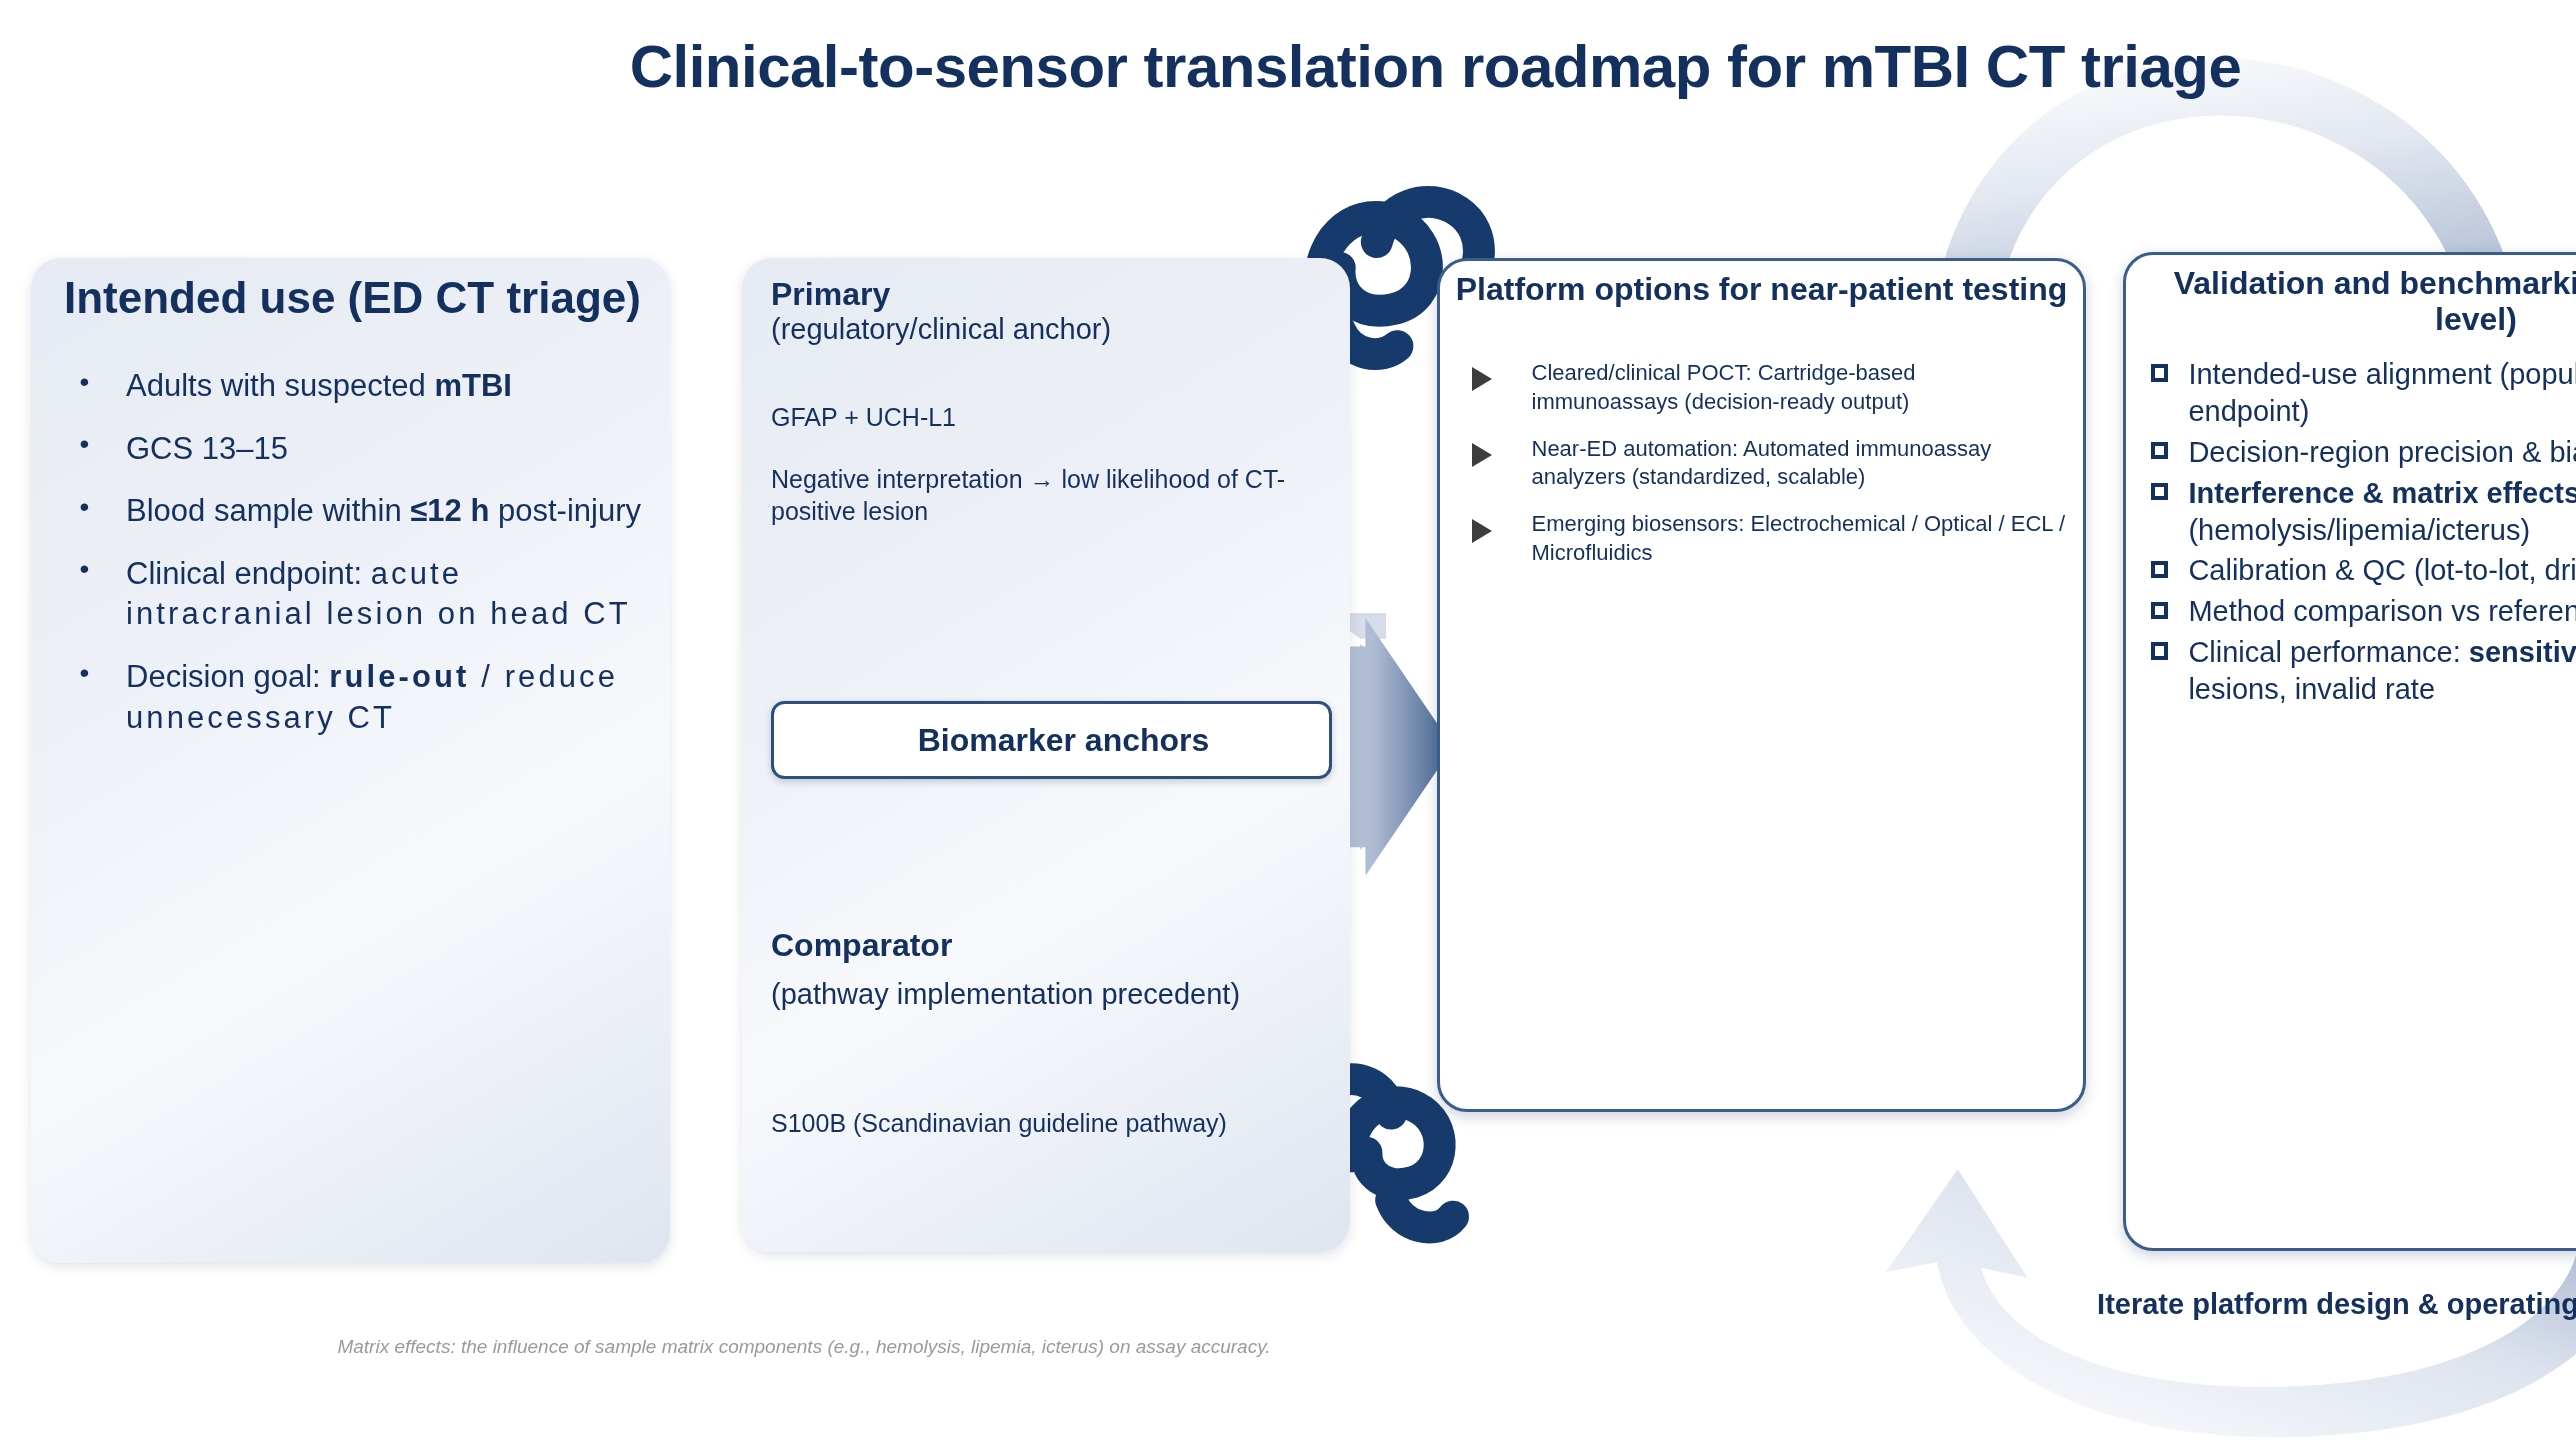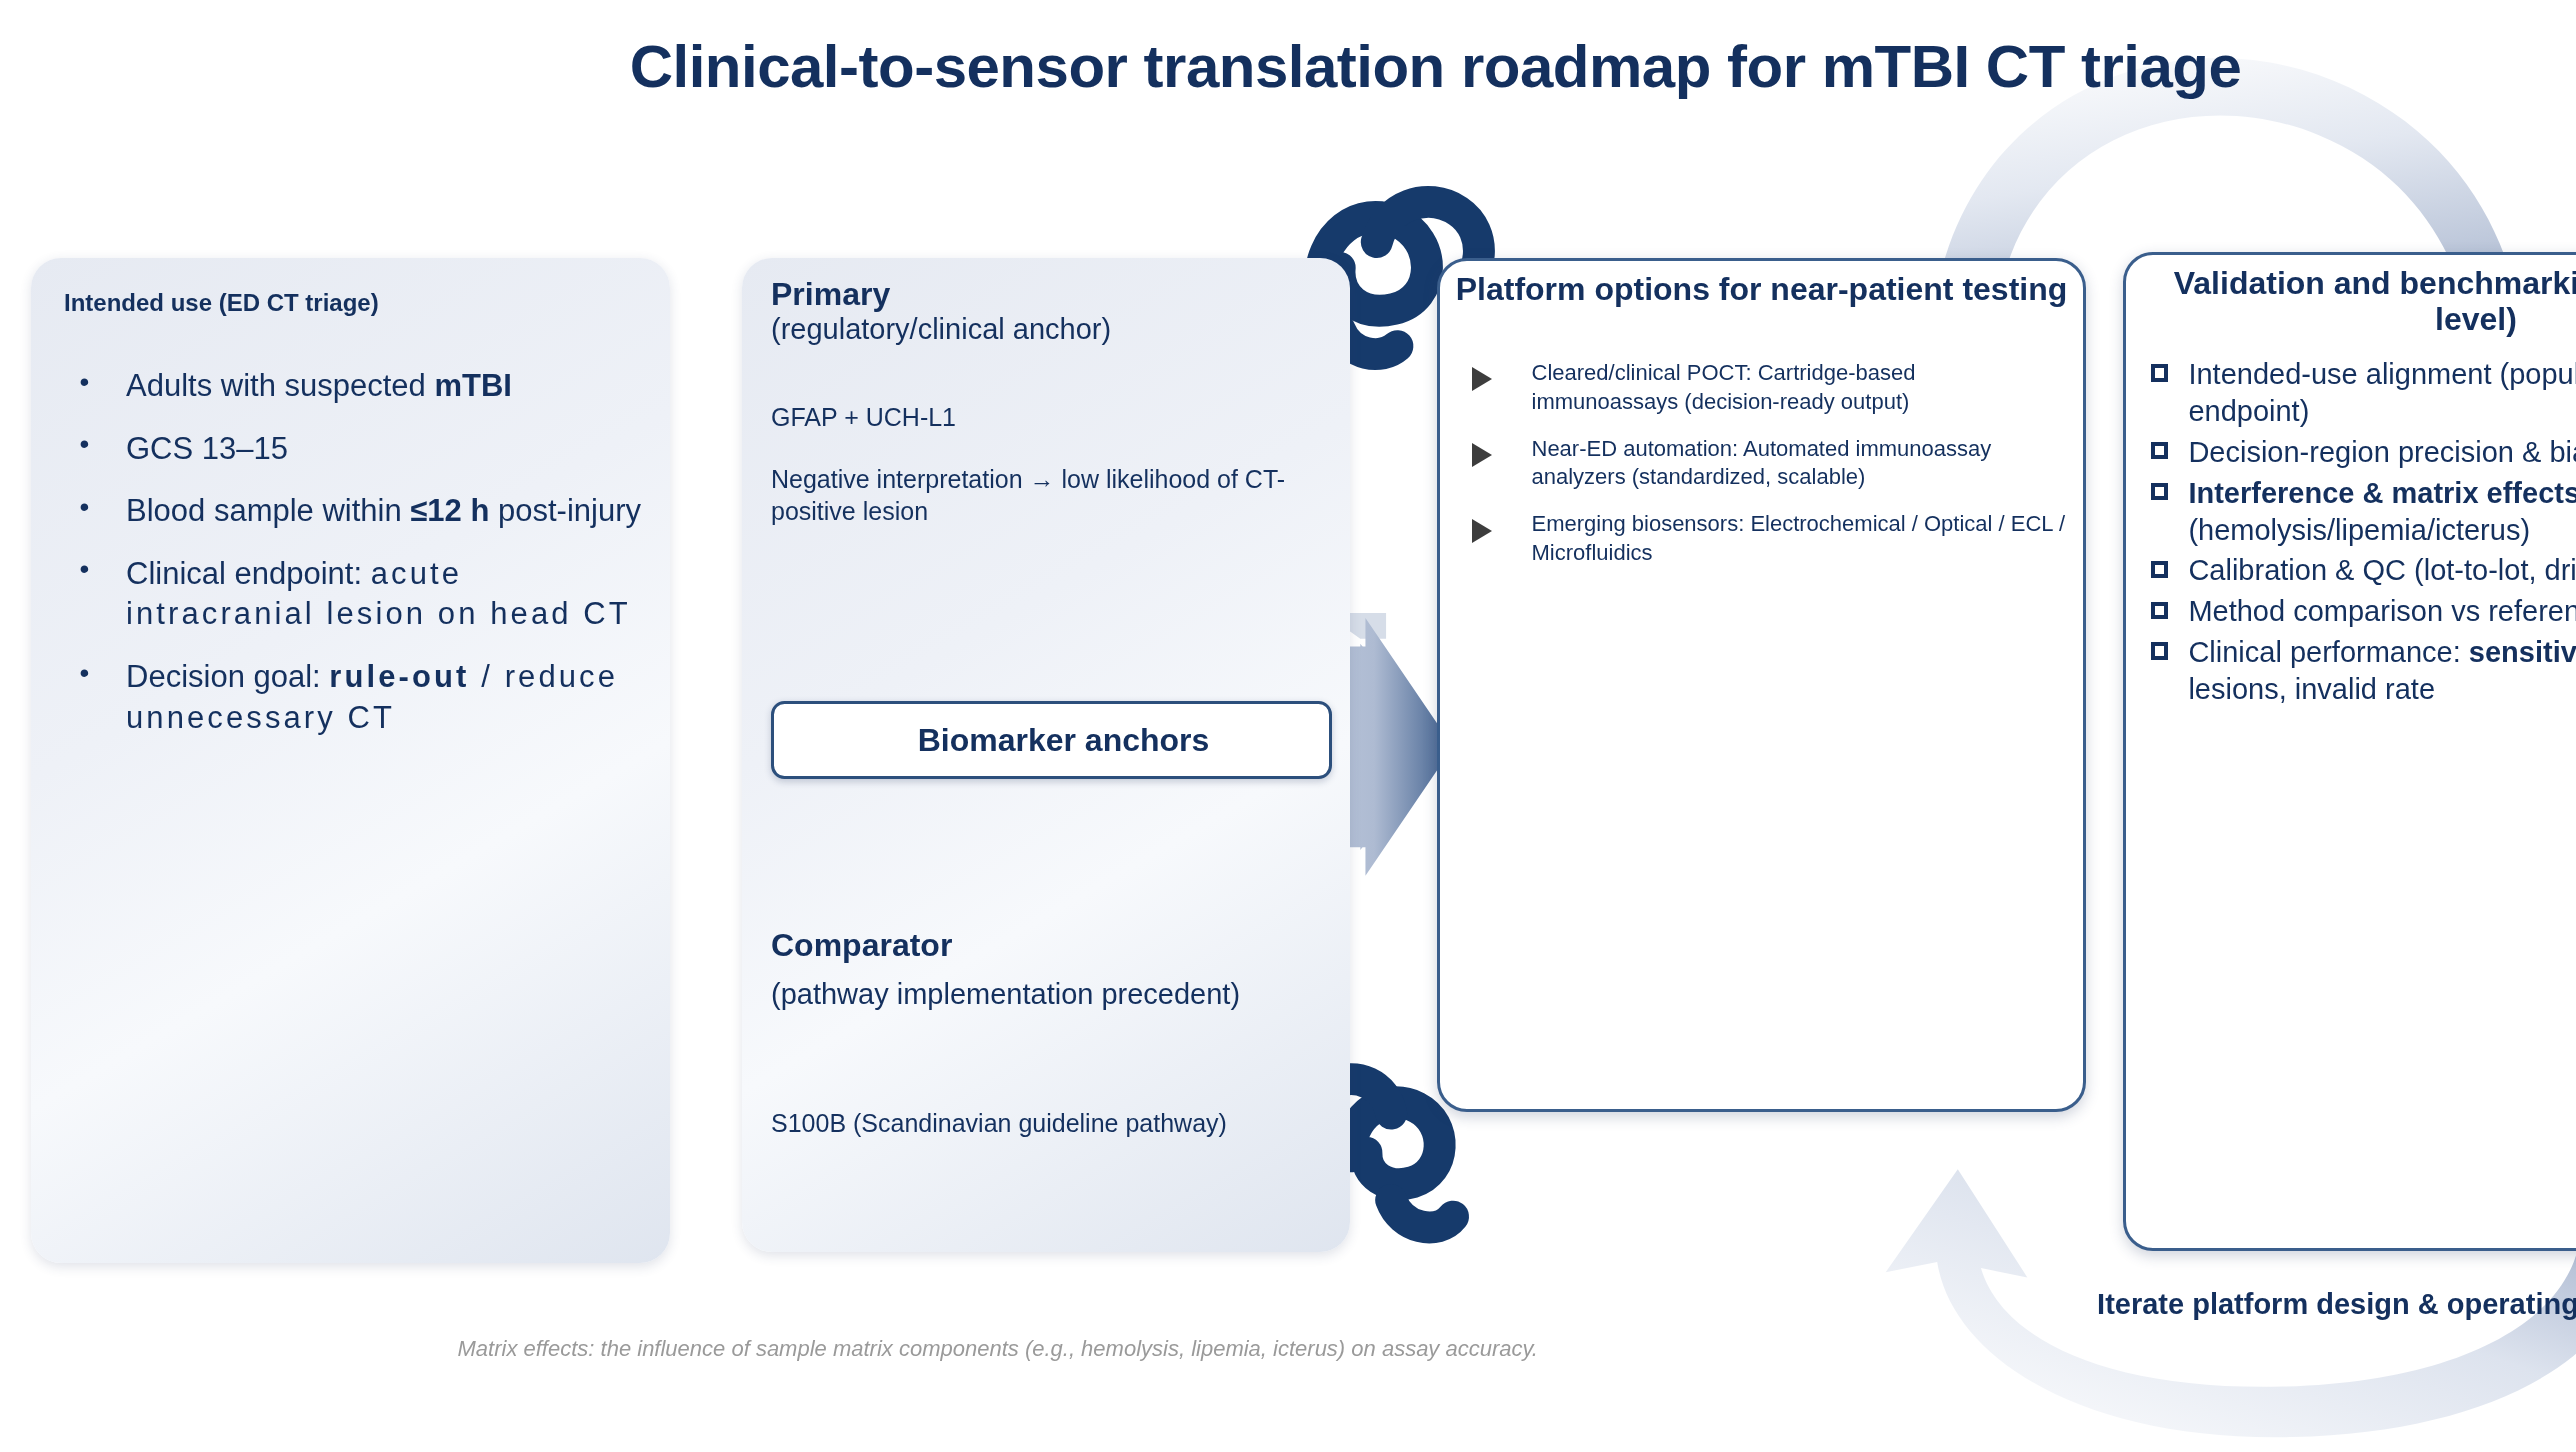--- a/index.html
+++ b/index.html
@@ -35,21 +35,21 @@
     border:3.1px solid #3a5e8c;
     box-shadow:0 4.6px 13.4px rgba(40,60,100,.22);
   }
 
   .panel-title{
     color:#14305e;font-weight:bold;line-height:1.12;
   }
 
   
   #box1{left:31px;top:258px;width:639px;height:1005px;}
-  #box1 .panel-title{position:absolute;left:33px;top:32px;font-size:24px;white-space:nowrap;text-align:right;}
+  #box1 .panel-title{position:absolute;left:33px;top:15px;font-size:44px;white-space:nowrap;text-align:right;}
   #box1 ul{list-style:none;margin:0;padding:0;position:absolute;left:33px;top:108px;right:24px;}
   #box1 li{
     position:relative;padding-left:62px;margin-bottom:21.6px;
     font-size:31px;line-height:1.32;color:#14305e;
   }
   #box1 li:before{
     content:"•";position:absolute;left:15.5px;top:-2.1px;font-size:28px;color:#14305e;
   }
   .wide{letter-spacing:3.1px;}
 
@@ -111,22 +111,22 @@
   
   .svgLayer{position:absolute;inset:0;width:2871px;height:1452px;pointer-events:none;}
 
   
   #iterate-caption{
     position:absolute;left:1963px;top:1288px;width:845px;
     text-align:center;font-size:29px;font-weight:bold;color:#14305e;
     white-space:nowrap;
   }
   #footnote{
-    position:absolute;left:54px;top:1334px;width:1484px;
-    text-align:right;font-style:italic;font-size:22px;line-height:1.32;color:#9a9a9a;
+    position:absolute;left:62px;top:1334px;width:1484px;
+    text-align:center;font-style:italic;font-size:19px;line-height:1.32;color:#9a9a9a;
   }
 </style>
 </head>
 <body>
 
 <div class="stage">
 
   <svg class="svgLayer" viewBox="0 0 5572 2819">
     <defs>
       <linearGradient id="gradArrowH" x1="0" y1="0" x2="1" y2="0">

